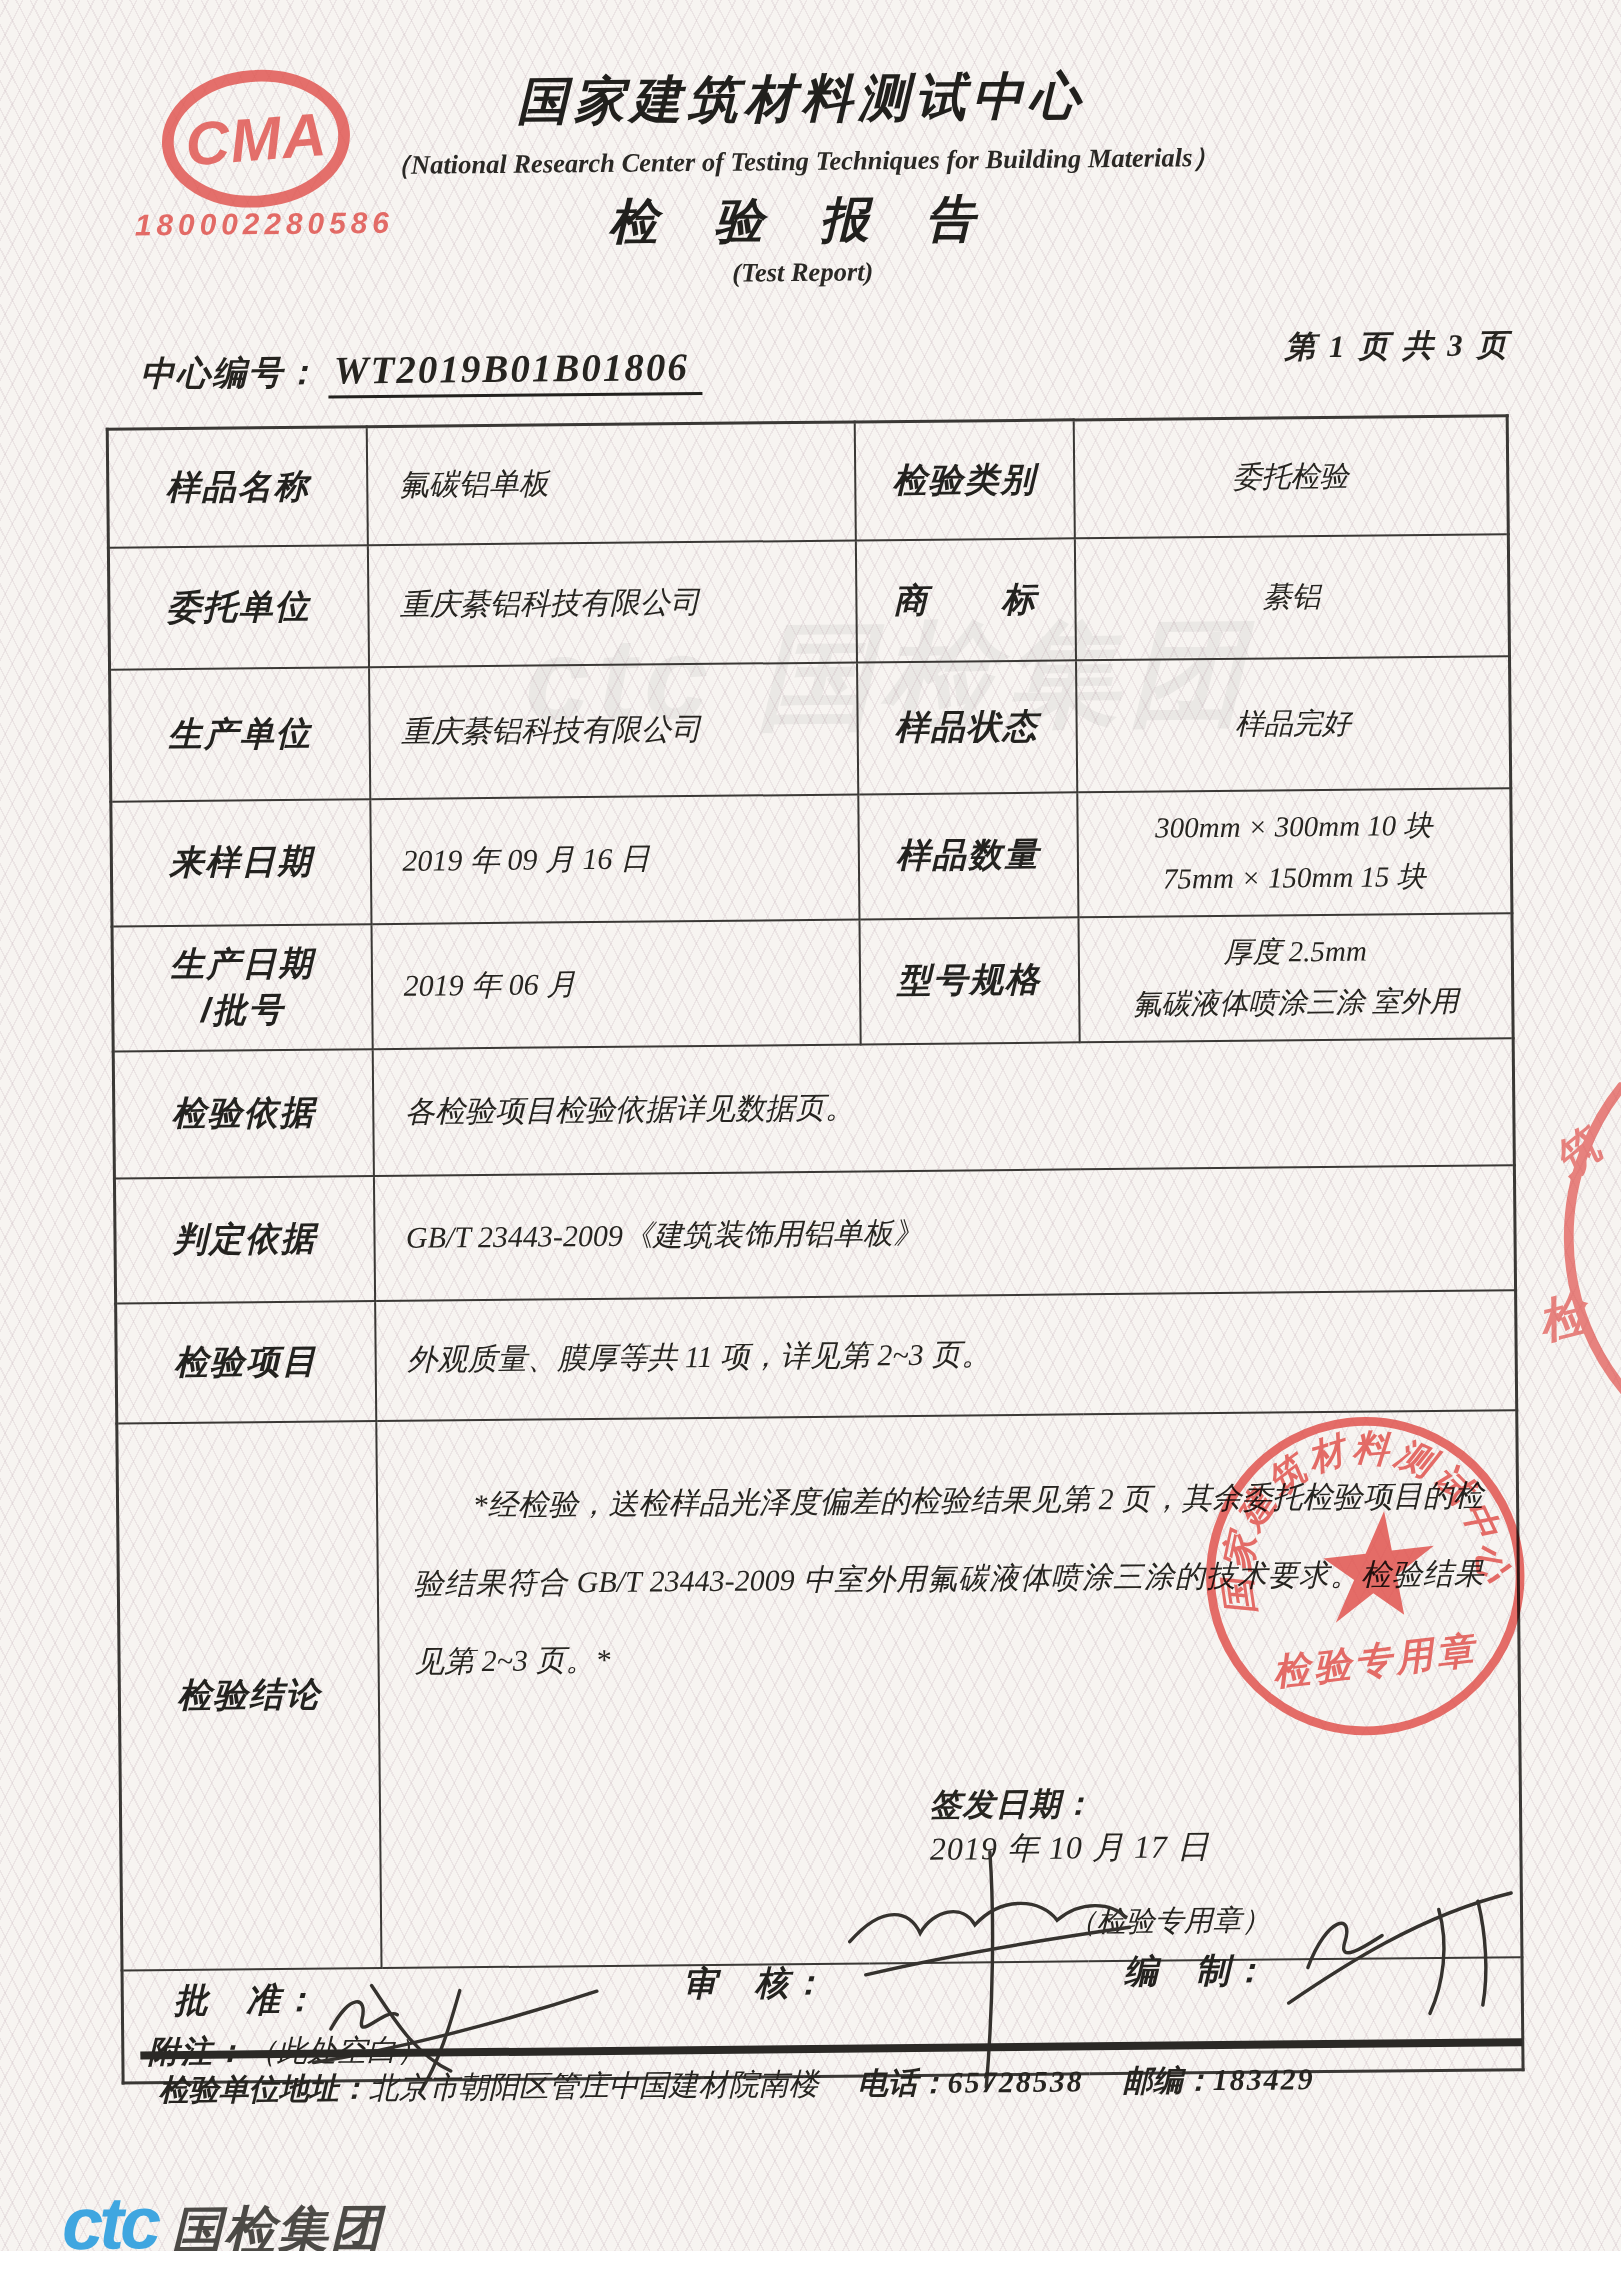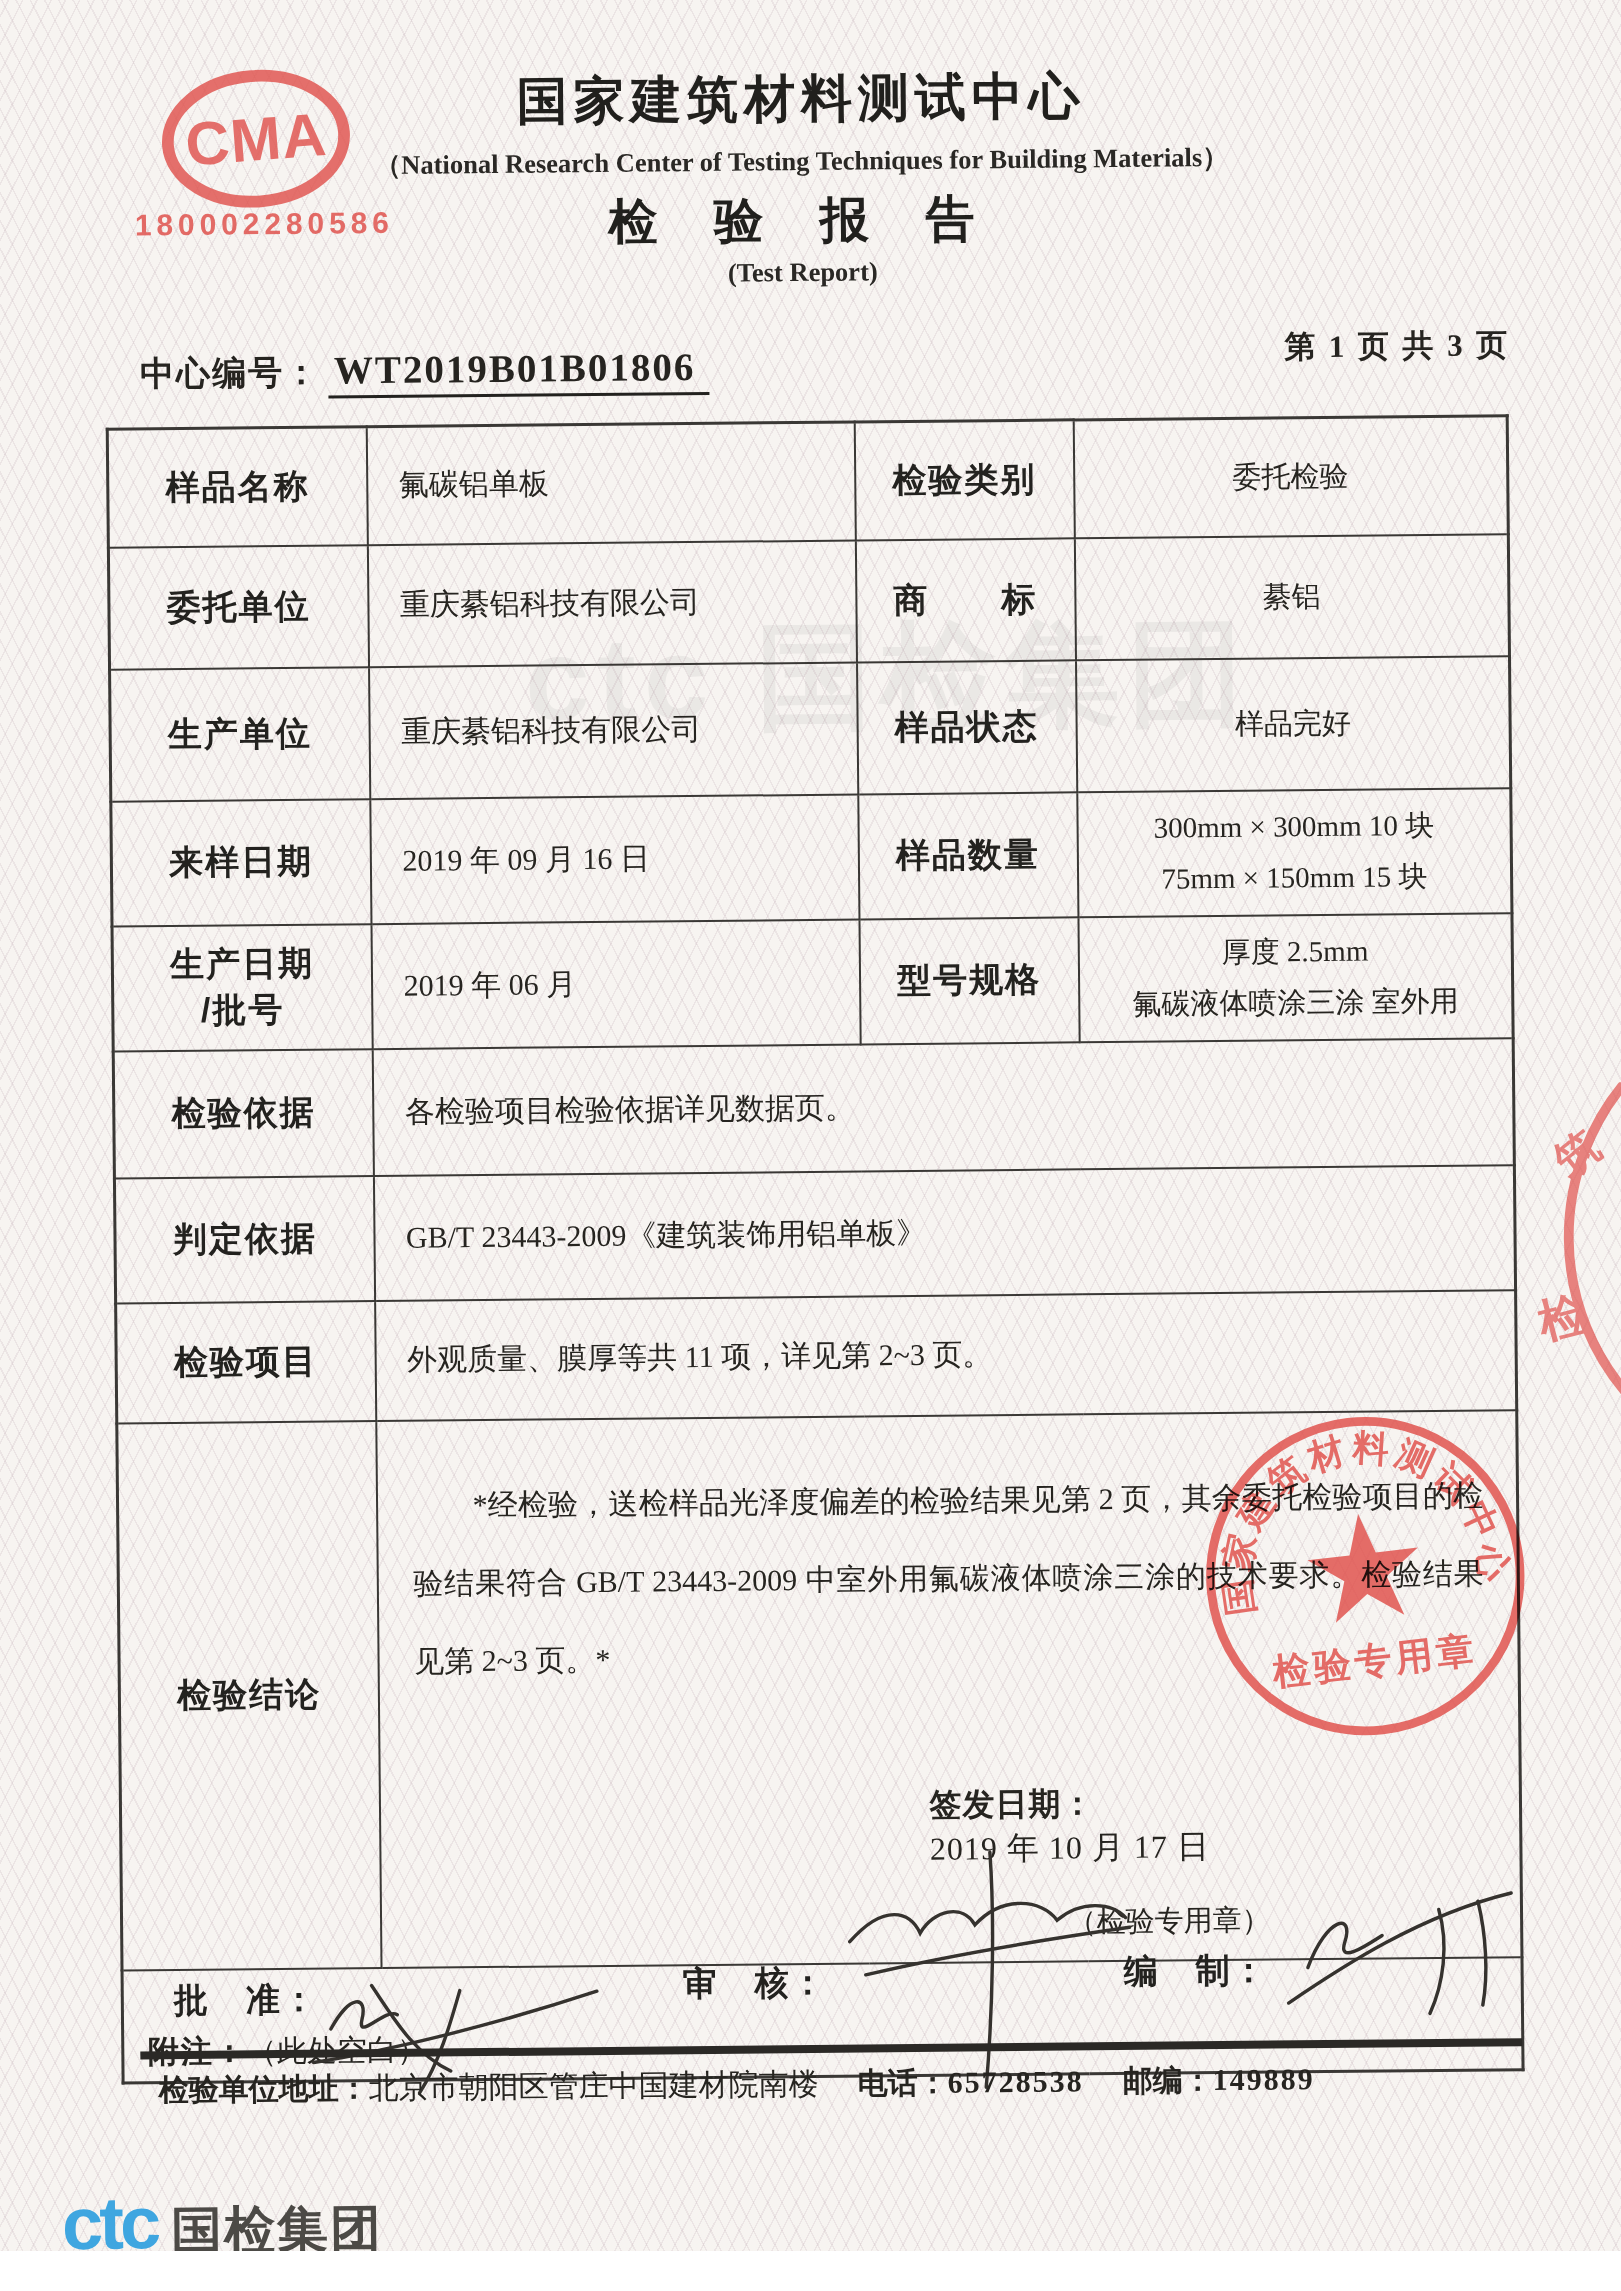--- a/index.html
+++ b/index.html
@@ -2,21 +2,21 @@
 <html><head>
 <meta charset="utf-8">
 <style>
   html,body{margin:0;padding:0;background:#9a9a9a;}
   .page{
     position:relative;width:1621px;height:2292px;overflow:hidden;
     background-color:#f7f4f1;
     background-image:
       repeating-linear-gradient(63deg, rgba(190,168,178,.20) 0 1.5px, transparent 1.5px 12.7px),
       repeating-linear-gradient(-63deg, rgba(190,168,178,.20) 0 1.5px, transparent 1.5px 12.7px);
-    font-family:"Liberation Serif", serif;color:#262420;
+    font-family:"Liberation Serif", serif;color:#262420;font-style:italic;
   }
   .doc{position:absolute;inset:0;transform:rotate(-0.55deg);transform-origin:804px 1078px;}
 
   
   .h-org{position:absolute;top:65px;left:0;width:1621px;text-align:center;
          font-family:"Liberation Sans",sans-serif;font-weight:bold;font-size:51px;letter-spacing:5.9px;color:#21201d;}
   .h-en{position:absolute;top:143px;left:0;width:1621px;text-align:center;
         font-weight:bold;font-size:26.5px;color:#2a2825;}
   .h-title{position:absolute;top:188px;left:0;width:1621px;text-align:center;
            font-family:"Liberation Sans",sans-serif;font-weight:bold;font-size:49px;letter-spacing:21.6px;color:#21201d;}
@@ -210,21 +210,21 @@
     </svg>
 
     <div class="sep-line"></div>
 
     <div class="addr-row">
       <span class="a-label">检验单位地址：</span>
       <span class="a-value">北京市朝阳区管庄中国建材院南楼</span>
       <span class="p-label">电话：</span>
       <span class="p-value">65728538</span>
       <span class="z-label">邮编：</span>
-      <span class="z-value">149889</span>
+      <span class="z-value">183429</span>
     </div>
 
     <div class="brand">
       <span class="logo-ctc">ctc</span>
       <span class="logo-name">国检集团</span>
     </div>
   </div>
 
   <div class="bottom-strip"></div>
 </div>

